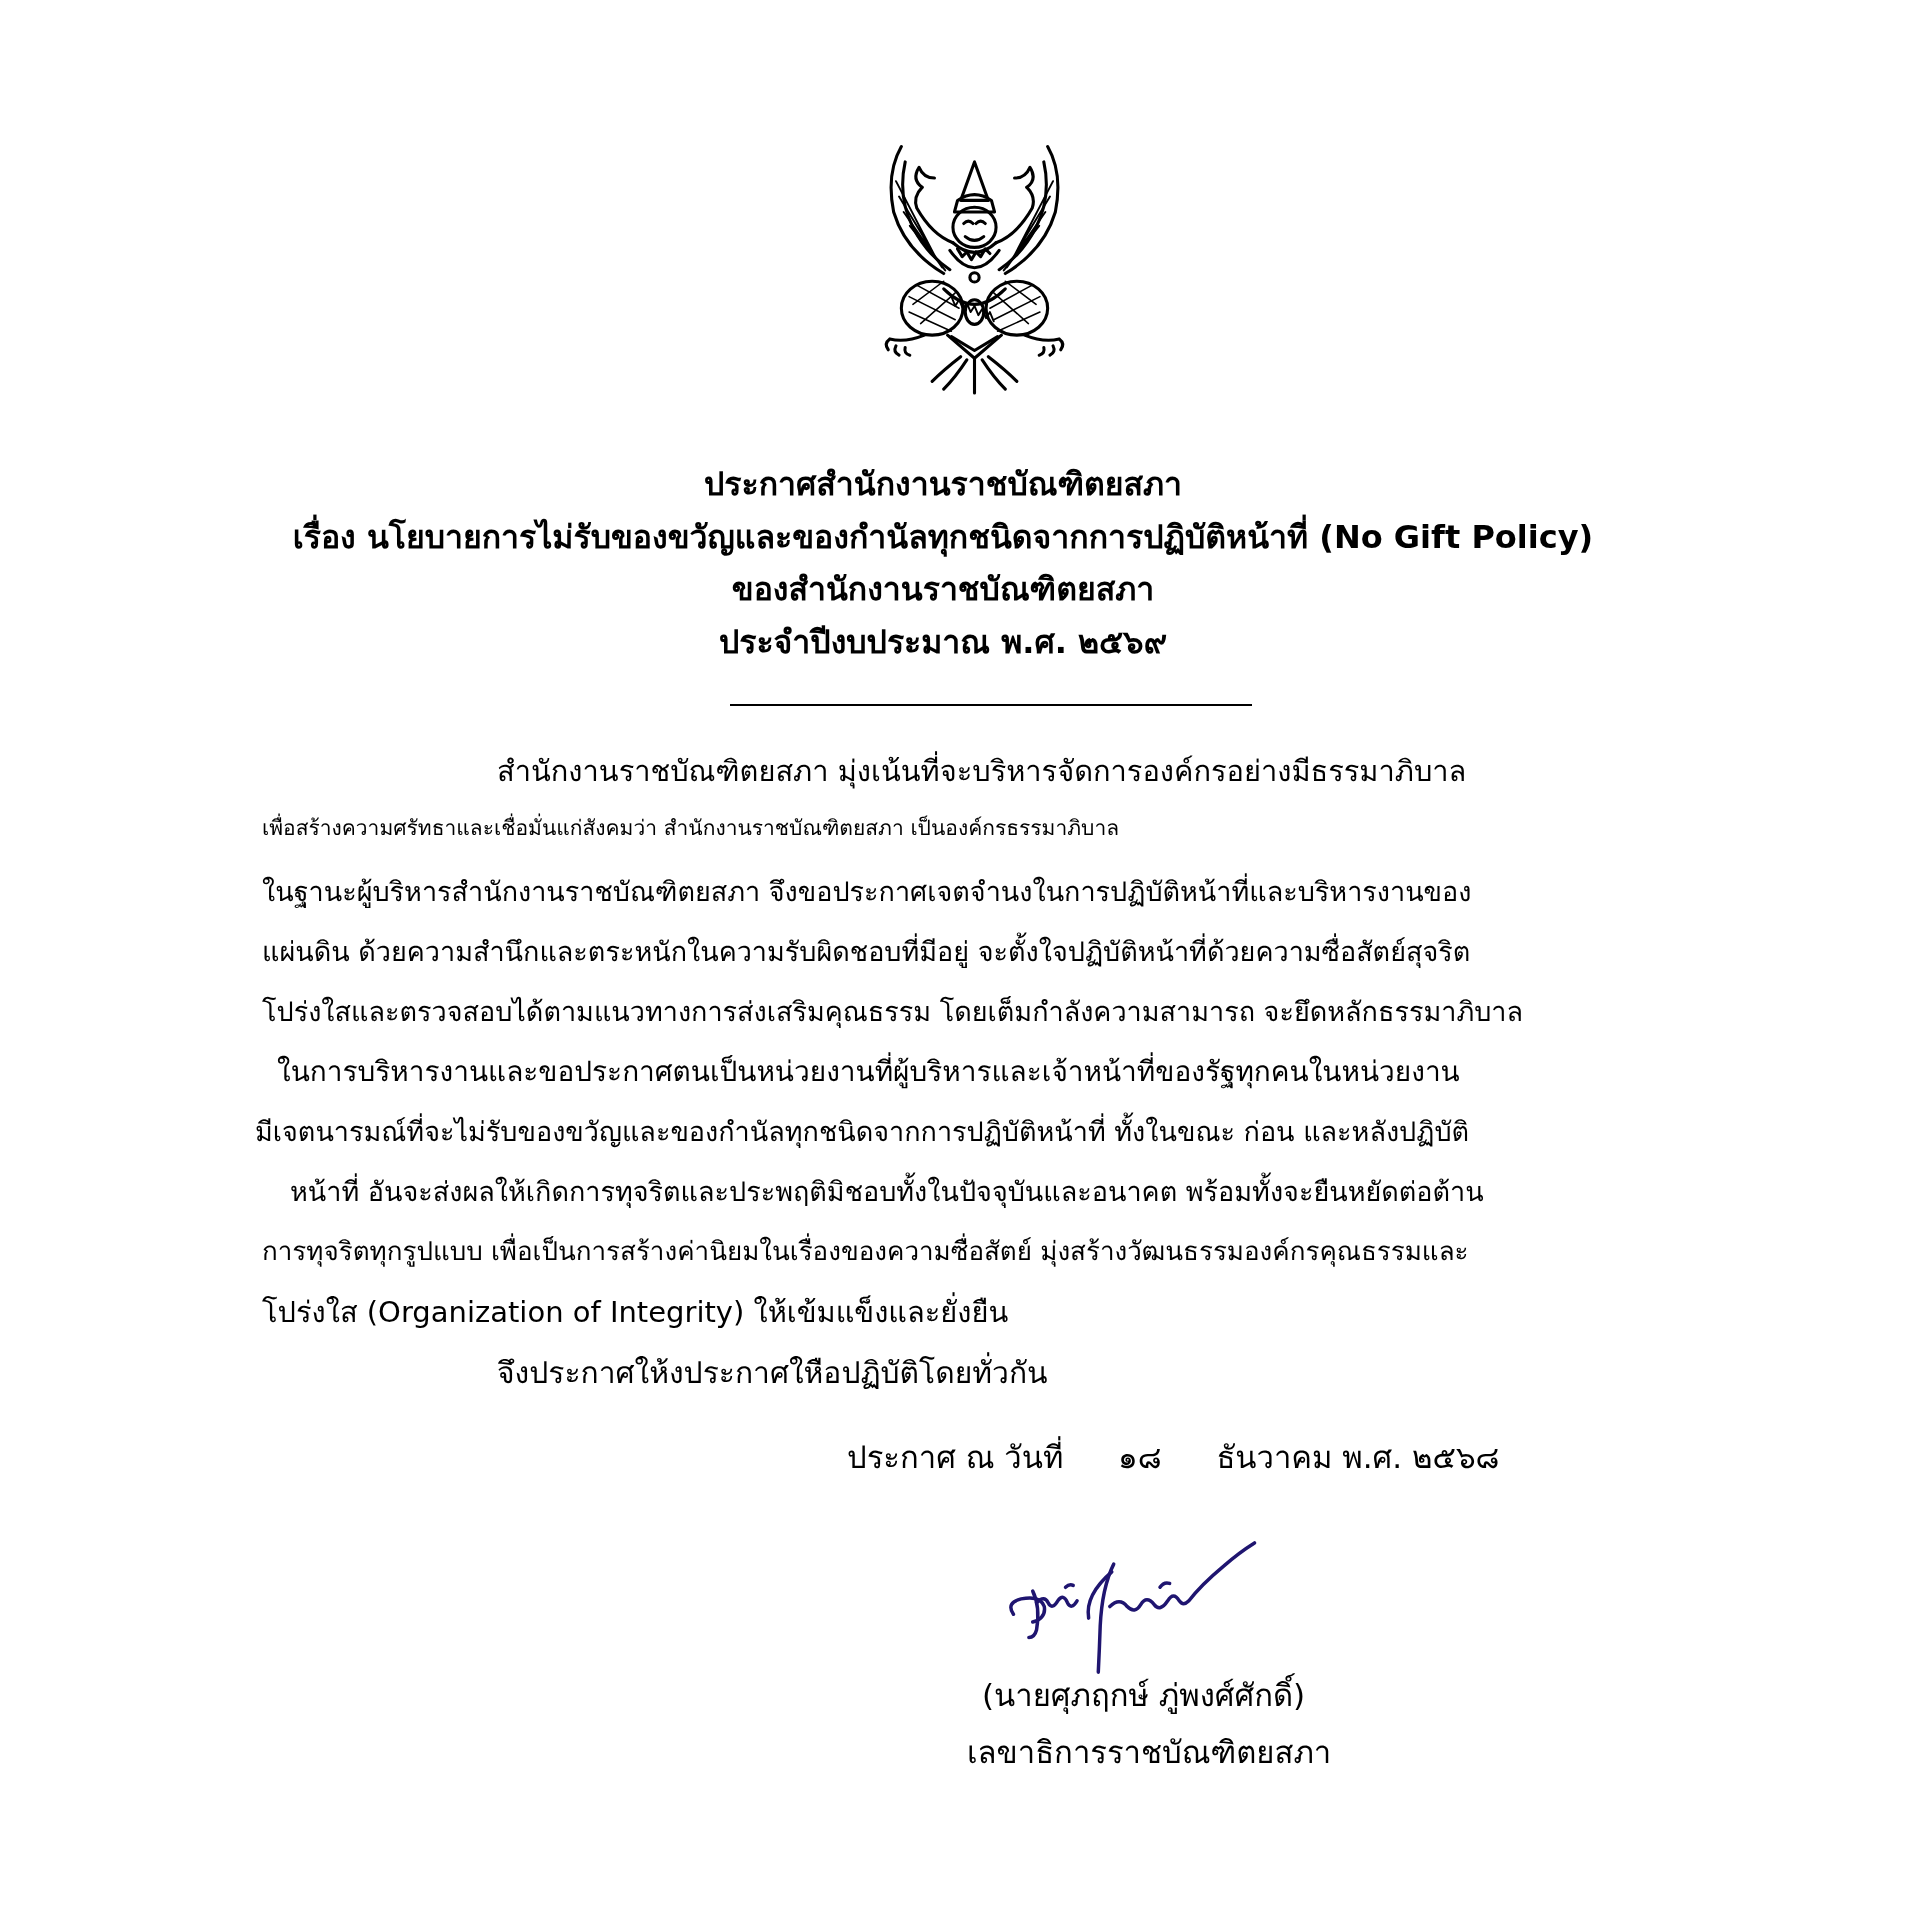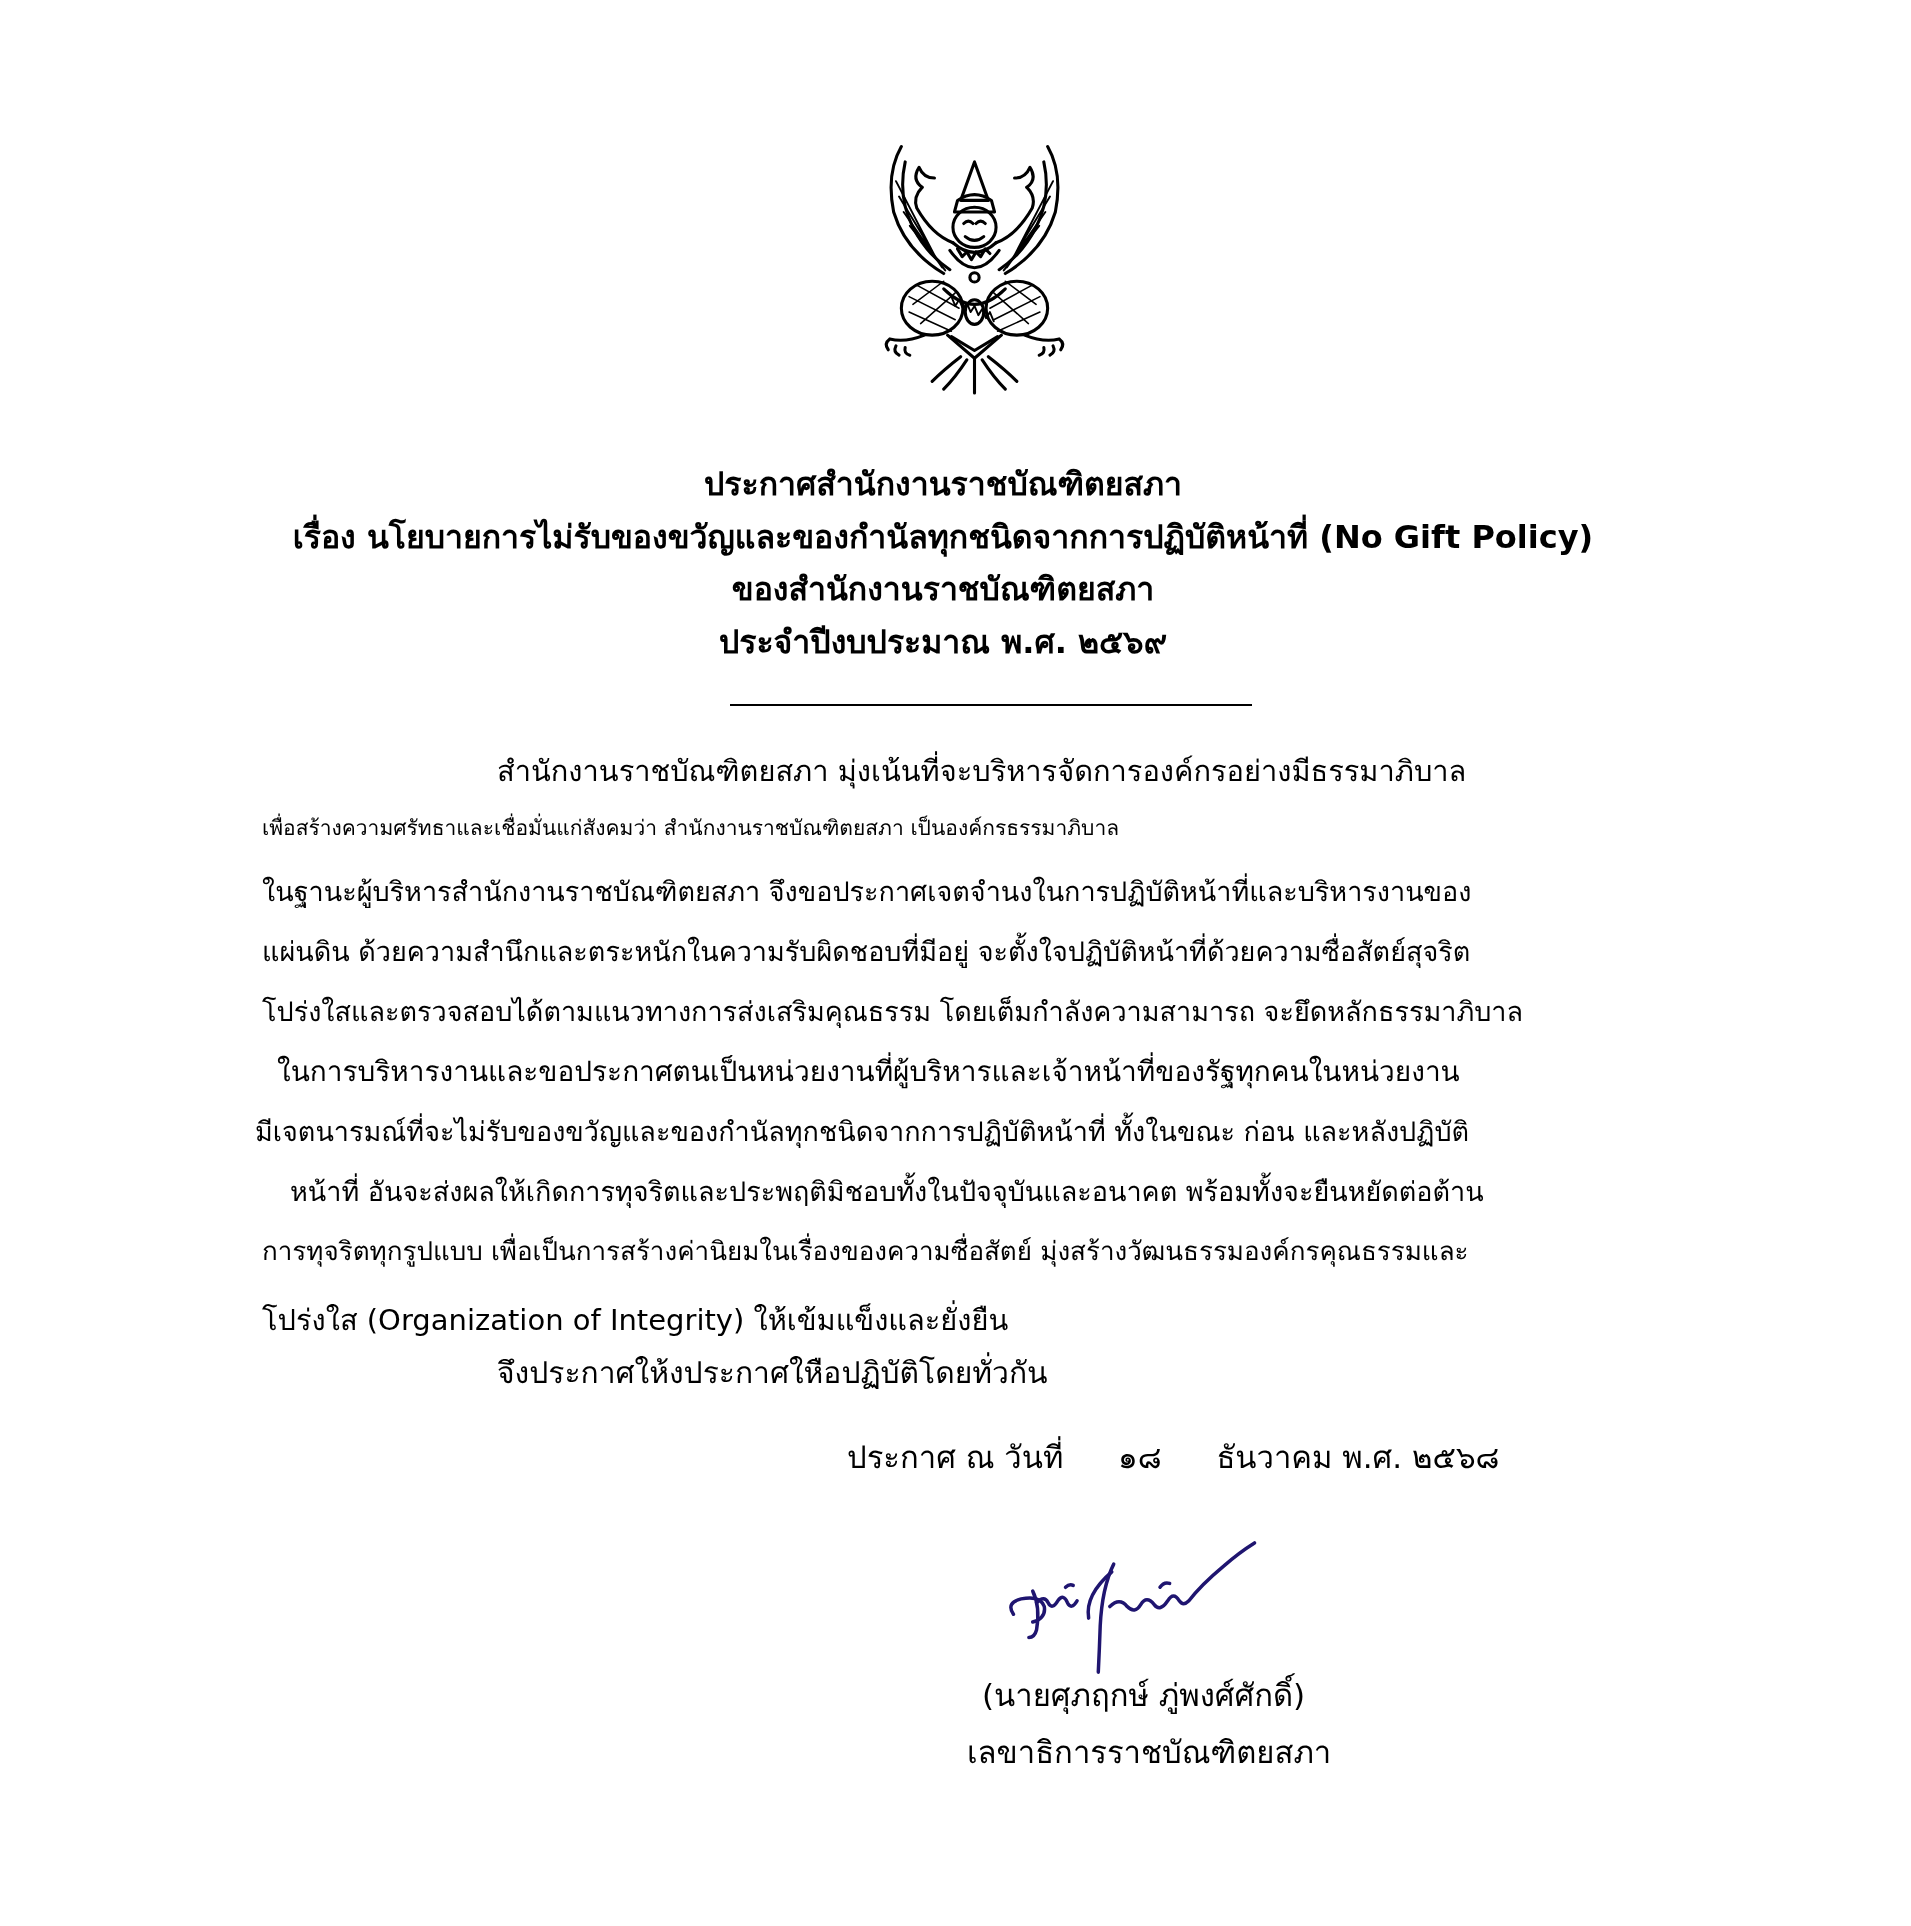--- a/index.html
+++ b/index.html
@@ -77,21 +77,21 @@
 
   <div class="body-line" style="left:497px; top:757px; font-size:29px;">สำนักงานราชบัณฑิตยสภา มุ่งเน้นที่จะบริหารจัดการองค์กรอย่างมีธรรมาภิบาล</div>
   <div class="body-line" style="left:262px; top:818px; font-size:21px;">เพื่อสร้างความศรัทธาและเชื่อมั่นแก่สังคมว่า สำนักงานราชบัณฑิตยสภา เป็นองค์กรธรรมาภิบาล</div>
   <div class="body-line" style="left:262px; top:878px; font-size:27px;">ในฐานะผู้บริหารสำนักงานราชบัณฑิตยสภา จึงขอประกาศเจตจำนงในการปฏิบัติหน้าที่และบริหารงานของ</div>
   <div class="body-line" style="left:262px; top:938px; font-size:27px;">แผ่นดิน ด้วยความสำนึกและตระหนักในความรับผิดชอบที่มีอยู่ จะตั้งใจปฏิบัติหน้าที่ด้วยความซื่อสัตย์สุจริต</div>
   <div class="body-line" style="left:262px; top:998px; font-size:27px;">โปร่งใสและตรวจสอบได้ตามแนวทางการส่งเสริมคุณธรรม โดยเต็มกำลังความสามารถ จะยึดหลักธรรมาภิบาล</div>
   <div class="body-line" style="left:277px; top:1058px; font-size:28px;">ในการบริหารงานและขอประกาศตนเป็นหน่วยงานที่ผู้บริหารและเจ้าหน้าที่ของรัฐทุกคนในหน่วยงาน</div>
   <div class="body-line" style="left:255px; top:1118px; font-size:27px;text-align:right;">มีเจตนารมณ์ที่จะไม่รับของขวัญและของกำนัลทุกชนิดจากการปฏิบัติหน้าที่ ทั้งในขณะ ก่อน และหลังปฏิบัติ</div>
   <div class="body-line" style="left:262px; top:1178px; font-size:27px;margin-left:28px;">หน้าที่ อันจะส่งผลให้เกิดการทุจริตและประพฤติมิชอบทั้งในปัจจุบันและอนาคต พร้อมทั้งจะยืนหยัดต่อต้าน</div>
   <div class="body-line" style="left:262px; top:1238px; font-size:26px;">การทุจริตทุกรูปแบบ เพื่อเป็นการสร้างค่านิยมในเรื่องของความซื่อสัตย์ มุ่งสร้างวัฒนธรรมองค์กรคุณธรรมและ</div>
-  <div class="body-line" style="left:262px; top:1298px; font-size:29px;margin-top:8px;">โปร่งใส (Organization of Integrity) ให้เข้มแข็งและยั่งยืน</div>
+  <div class="body-line" style="left:262px; top:1298px; font-size:29px;">โปร่งใส (Organization of Integrity) ให้เข้มแข็งและยั่งยืน</div>
 
   <div class="body-line" style="left:497px; top:1358px; font-size:30px;">จึงประกาศให้งประกาศใหือปฏิบัติโดยทั่วกัน</div>
 
   <div class="sig-block" style="left:847px; top:1442px;">
     <span>ประกาศ ณ วันที่</span>
     <span style="display:inline-block; width:35px;"></span>
     <span>๑๘</span>
     <span style="display:inline-block; width:35px;"></span>
     <span>ธันวาคม พ.ศ. ๒๕๖๘</span>
   </div>

